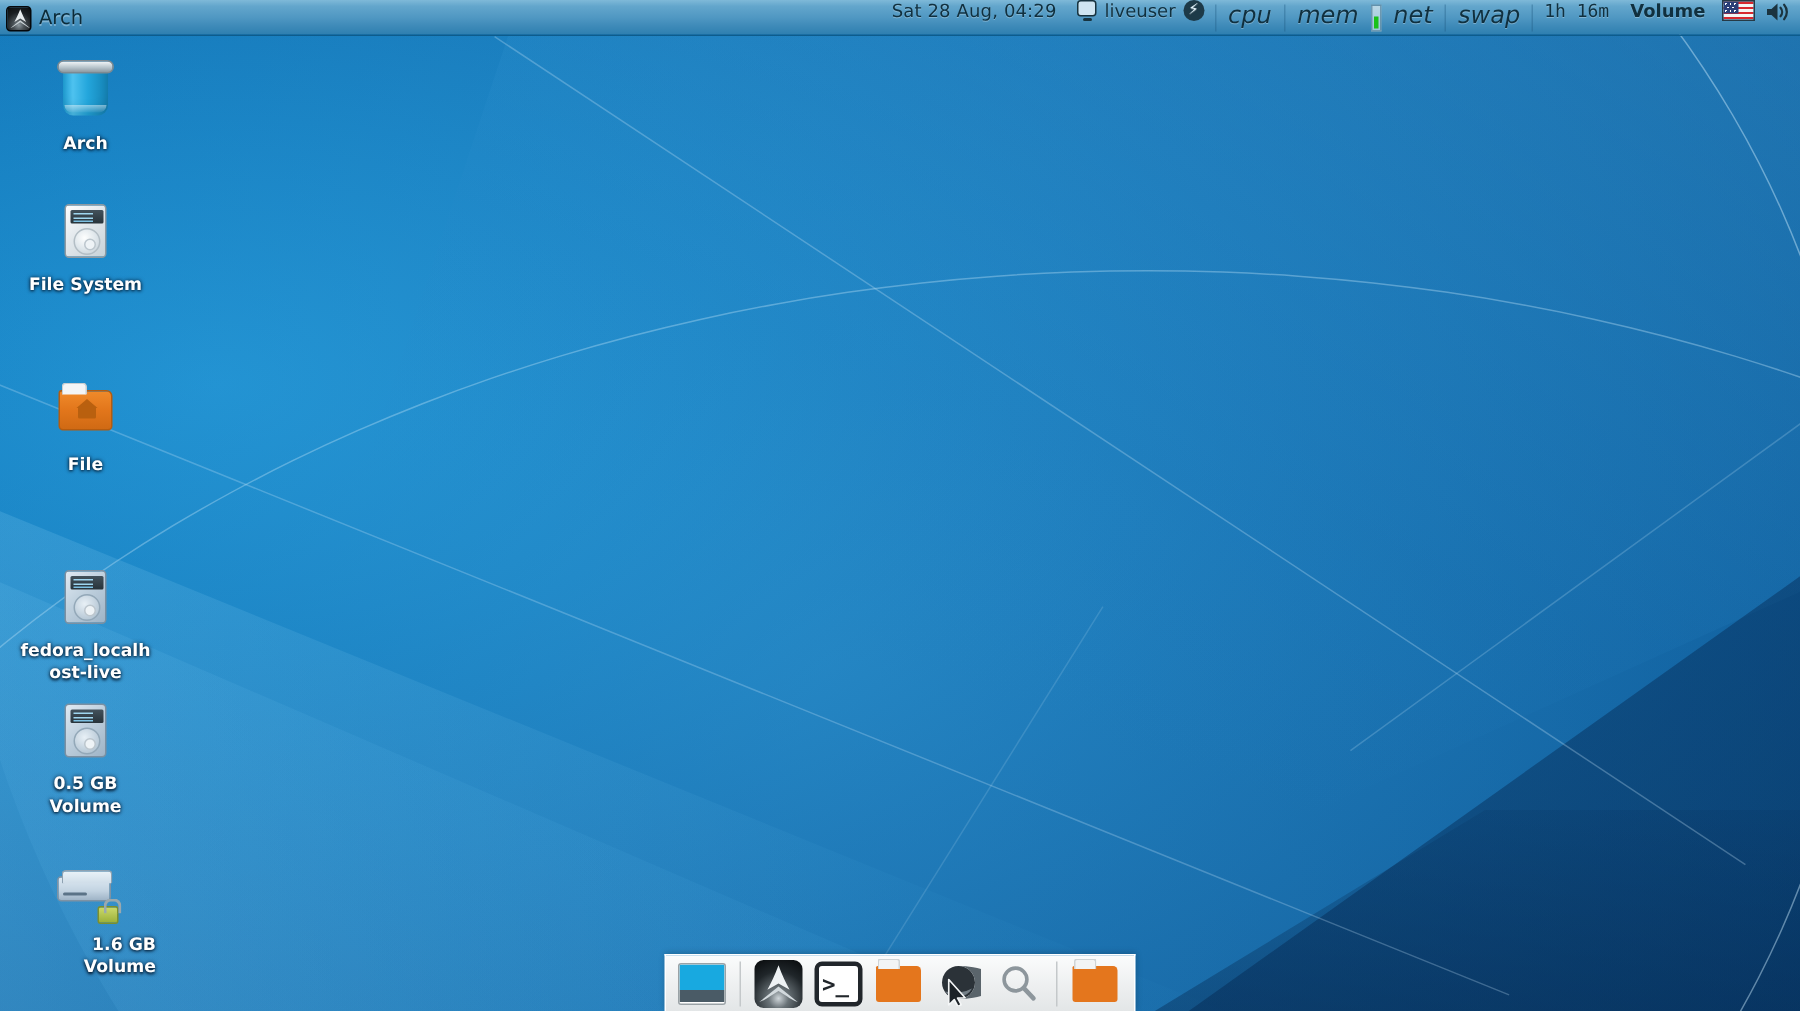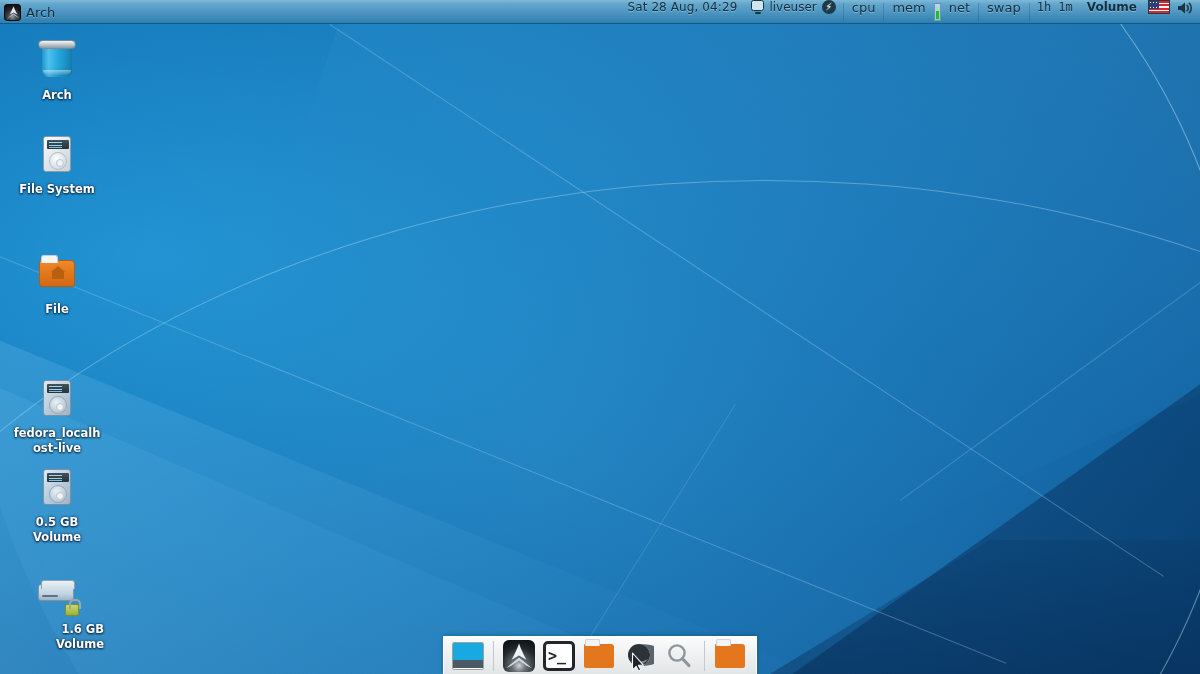--- a/index.html
+++ b/index.html
@@ -108,21 +108,21 @@
     background:#cfe5f1; position:relative; flex:0 0 auto;
   }
   .monitor-ic:after{ content:""; position:absolute; left:3px; bottom:-3.5px; width:6px; height:2px; background:#17333f; border-radius:1px;}
   .power-ic {
     width:14px; height:14px; border-radius:50%; background:#1d3a48;
     display:flex; align-items:center; justify-content:center; flex:0 0 auto;
   }
   .power-ic span { color:#dff0f8; font-size:10px; line-height:1; font-weight:bold; }
 
   
-  .mon { font-size:13px; padding:0 8px; }
+  .mon { font-size:16px; padding:0 8px;font-style:italic; }
   .graph-bar { width:7px; height:18px; margin-top:3px; position:relative;
     background:linear-gradient(180deg,#b9d7e6,#9ec6da); border:1px solid rgba(25,80,115,.45); }
   .graph-bar i { position:absolute; left:1px; right:1px; bottom:1px; height:8px; background:#19c119; display:block;}
   .mono { font-family:"DejaVu Sans Mono","Liberation Mono",monospace; font-size:12px; }
   .bold { font-weight:bold; }
 
   
   .flag { width:22px; height:14px; position:relative; overflow:hidden;
     border:1px solid #263a46; flex:0 0 auto;
     background:repeating-linear-gradient(180deg,#c9association 0 0);
@@ -348,21 +348,21 @@
     <span>net</span>
   </div>
 
   <div class="psep"></div>
   <div class="pitem mon">
     <span>swap</span>
   </div>
 
   <div class="psep"></div>
   <div class="pitem mono">
-    <span>1h 1m</span>
+    <span>1h 16m</span>
   </div>
 
   <div class="pitem bold">
     <span>Volume</span>
   </div>
 
   <div class="pitem" style="padding:0 4px;">
     <span class="flag">
       <span class="stripes"></span>
         <span class="canton"></span>

